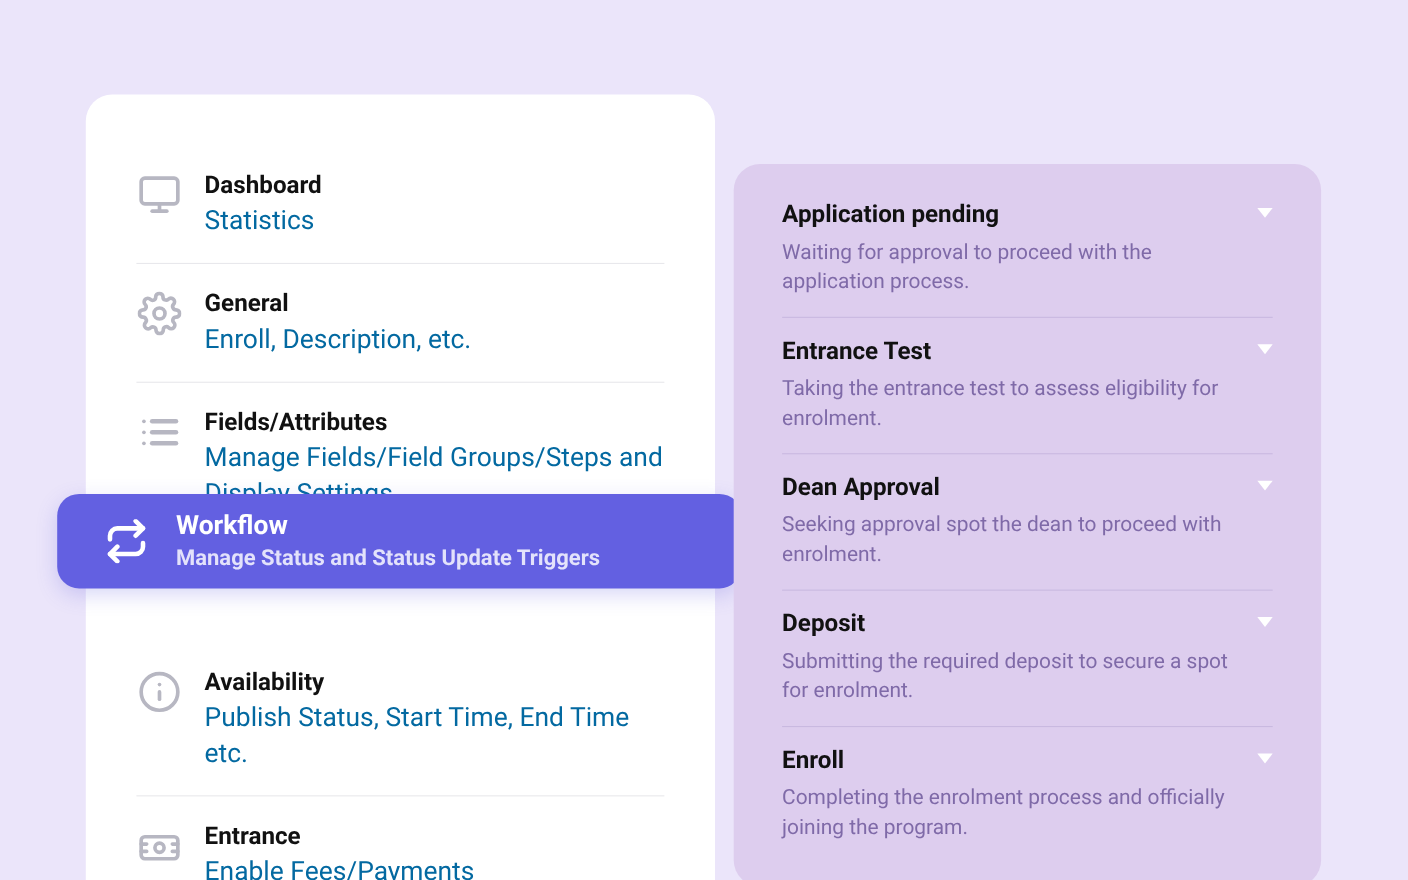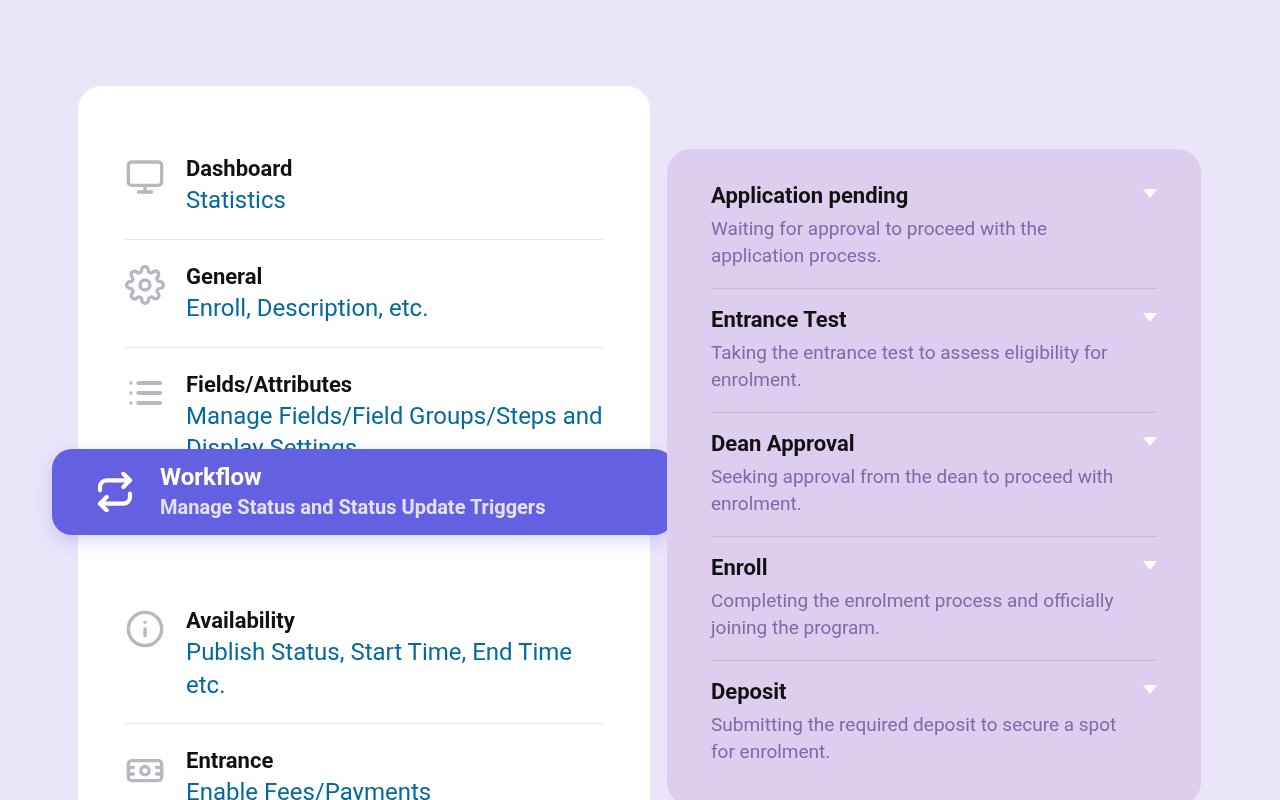--- a/index.html
+++ b/index.html
@@ -215,26 +215,26 @@
     <div class="wf-desc">Waiting for approval to proceed with the application process.</div>
     <span class="wf-caret"></span>
   </div>
   <div class="wf-item">
     <div class="wf-title">Entrance Test</div>
     <div class="wf-desc">Taking the entrance test to assess eligibility for enrolment.</div>
     <span class="wf-caret"></span>
   </div>
   <div class="wf-item">
     <div class="wf-title">Dean Approval</div>
-    <div class="wf-desc">Seeking approval from the dean to proceed with enrolment.</div>
+    <div class="wf-desc">Seeking approval spot the dean to proceed with enrolment.</div>
+    <span class="wf-caret"></span>
+  </div>
+  <div class="wf-item">
+    <div class="wf-title">Deposit</div>
+    <div class="wf-desc">Submitting the required deposit to secure a spot for enrolment.</div>
     <span class="wf-caret"></span>
   </div>
   <div class="wf-item">
     <div class="wf-title">Enroll</div>
     <div class="wf-desc">Completing the enrolment process and officially joining the program.</div>
     <span class="wf-caret"></span>
   </div>
-  <div class="wf-item">
-    <div class="wf-title">Deposit</div>
-    <div class="wf-desc">Submitting the required deposit to secure a spot for enrolment.</div>
-    <span class="wf-caret"></span>
-  </div>
 </div>
 
 </body></html>

